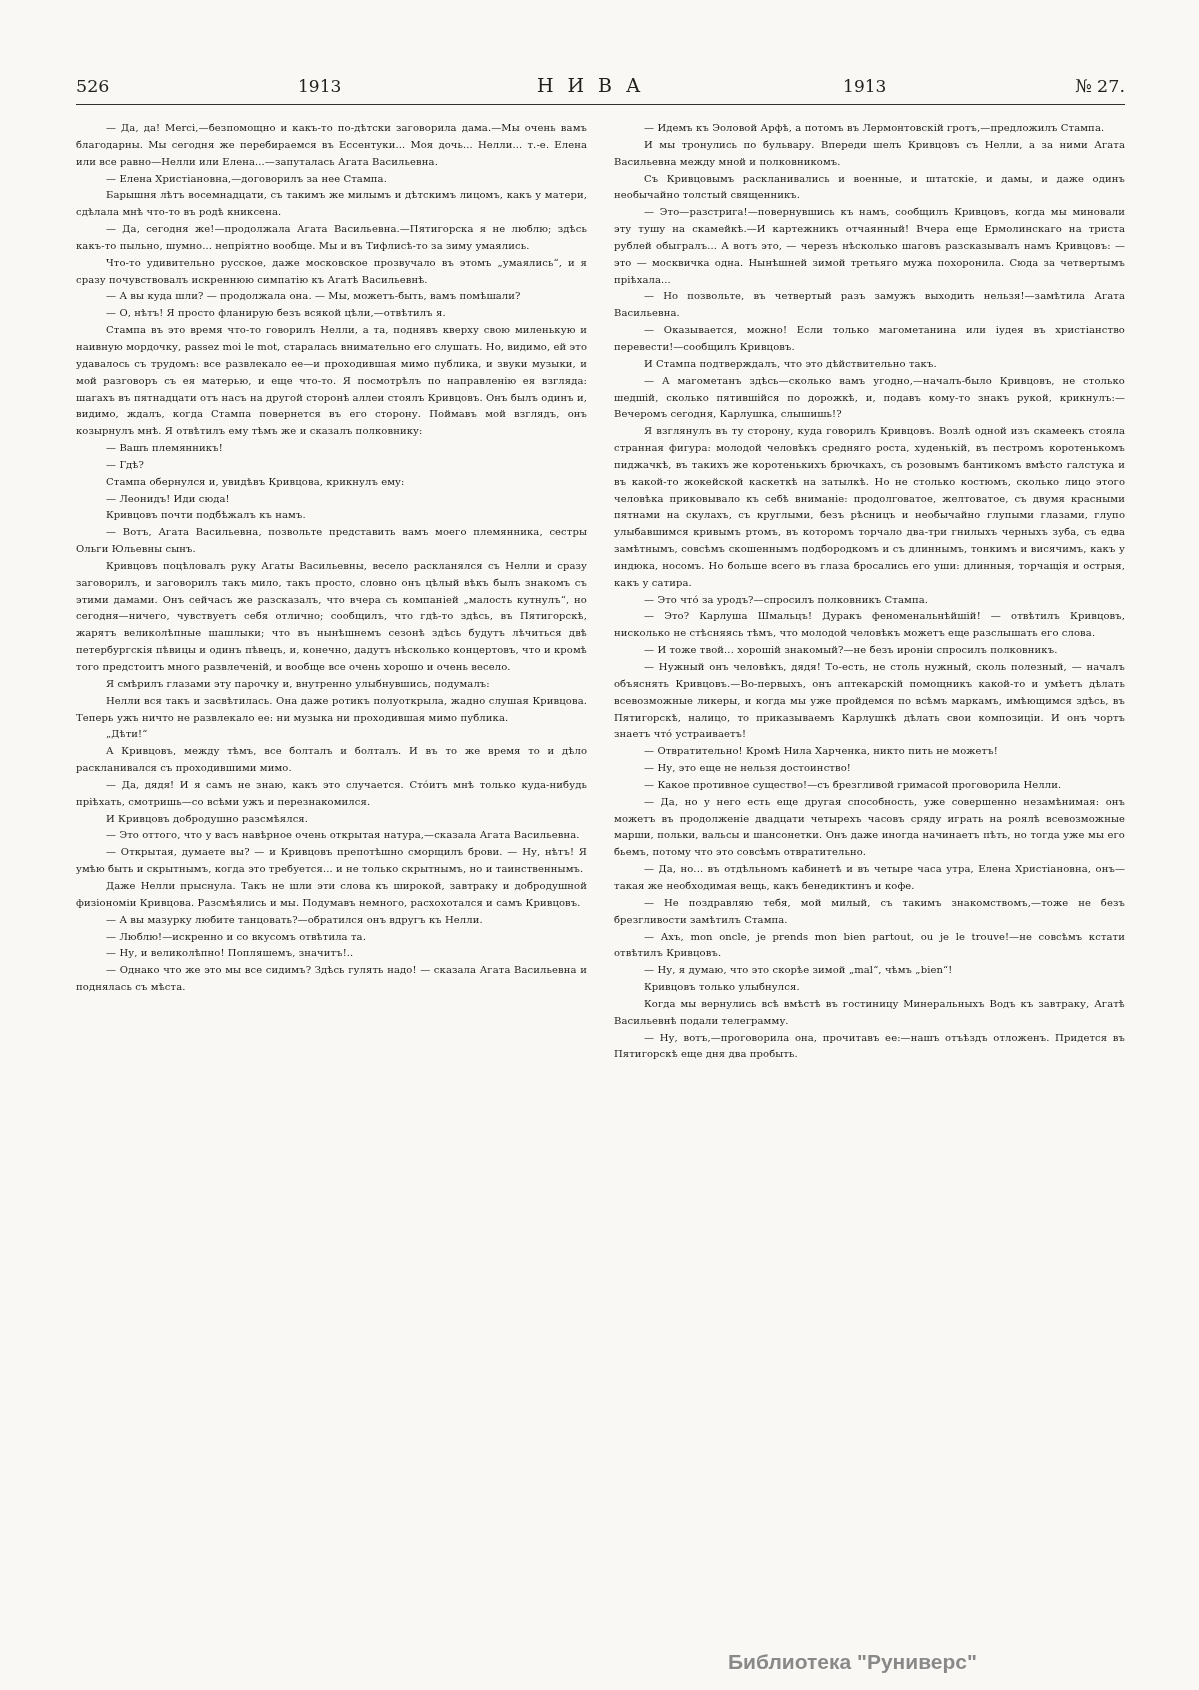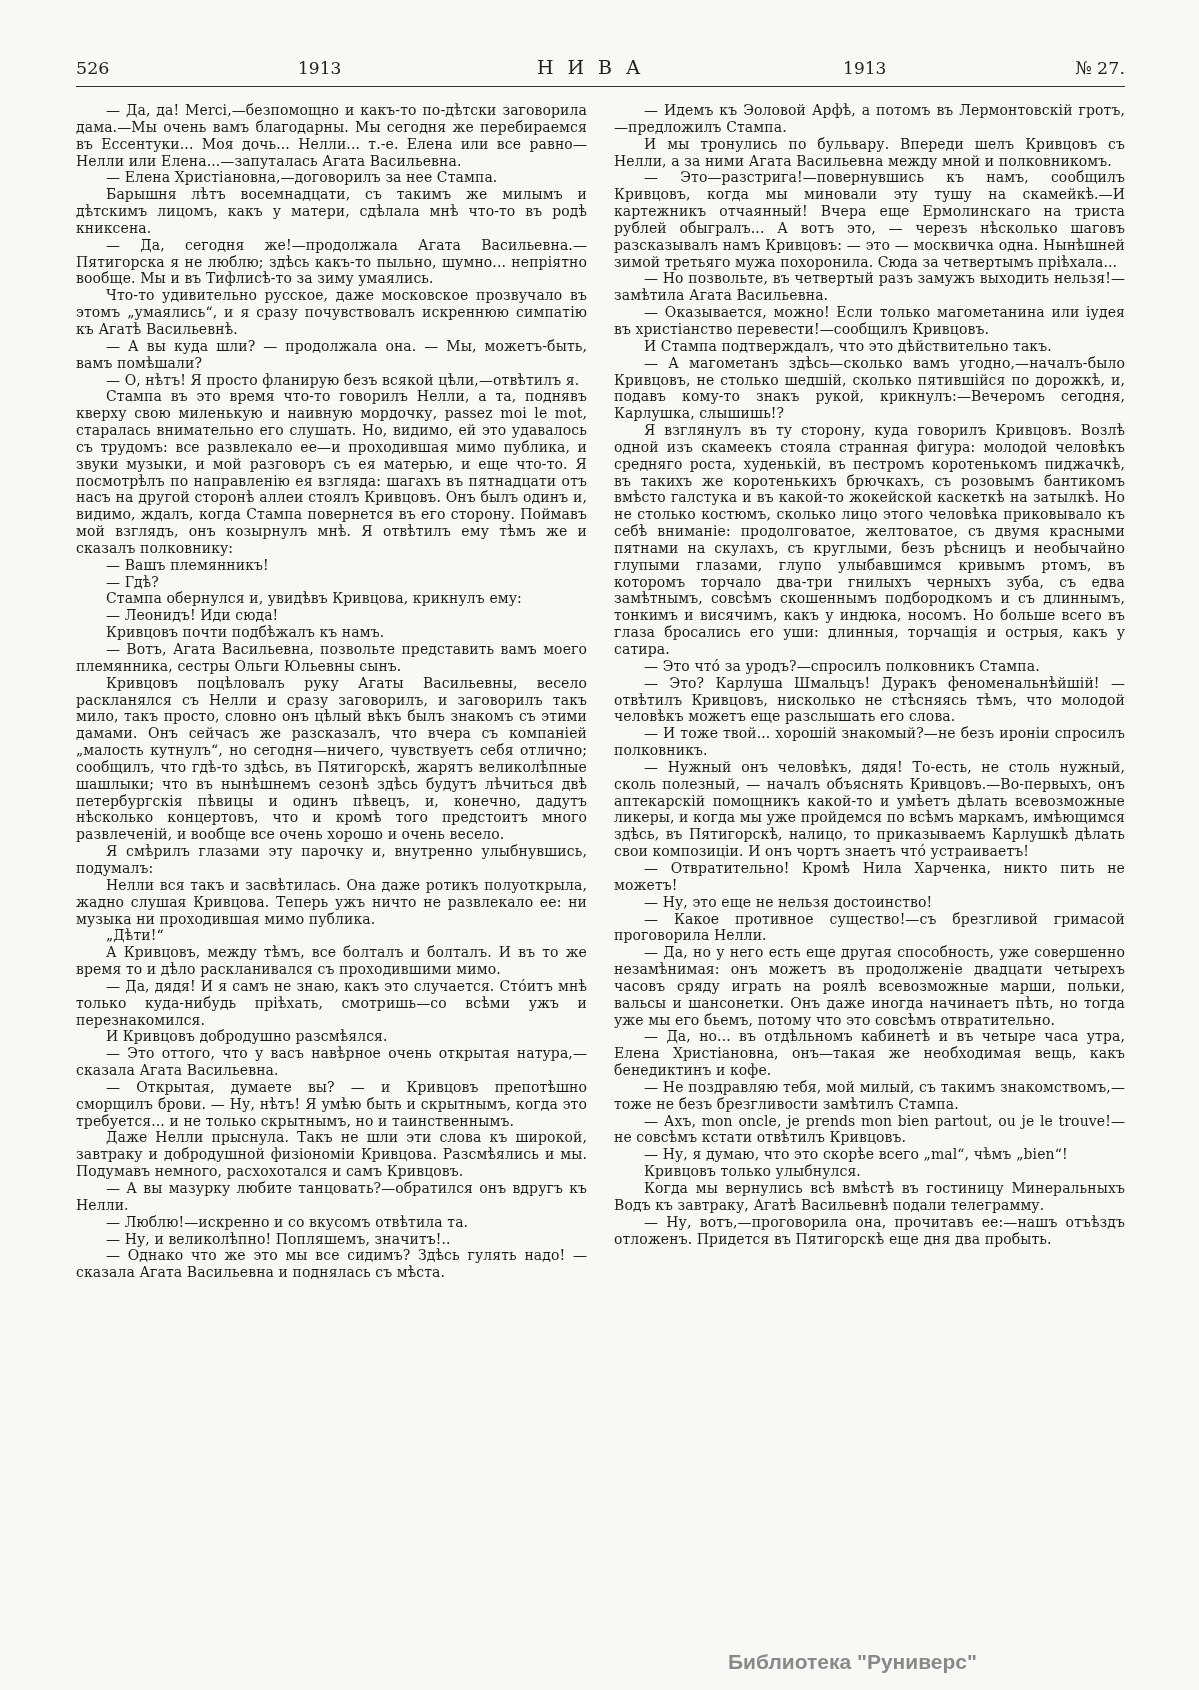--- a/index.html
+++ b/index.html
@@ -4,21 +4,21 @@
 <style>
   * { margin:0; padding:0; box-sizing:border-box; }
   html, body { width:1199px; height:1690px; }
   body {
     background:#f9f8f4;
     color:#1d1b18;
     font-family:"DejaVu Serif","Liberation Serif",serif;
     position:relative;
     overflow:hidden;
   }
-  .page { padding:56px 74px 0 76px; }
+  .page { padding:74px 74px 0 76px; }
 
   .masthead {
     display:flex;
     justify-content:space-between;
     align-items:baseline;
     font-size:17.5px;
     color:#23211d;
   }
   .masthead .pageno, .masthead .issue { font-size:17.5px; }
   .masthead .year { font-size:17px; }
@@ -32,21 +32,21 @@
     border:none;
     border-top:1.5px solid #33302a;
     margin-top:8px;
     margin-bottom:15px;
   }
 
   .columns { display:flex; gap:27px; }
   .col {
     flex:1 1 0;
     text-align:justify;
-    font-size:14px;
+    font-size:10px;
     line-height:16.85px;
     letter-spacing:0.1px;
   }
   .col p { text-indent:30px; margin:0; }
 
   .watermark {
     position:absolute;
     right:222px;
     bottom:16px;
     font-family:"Liberation Sans",sans-serif;
@@ -97,38 +97,39 @@
         <p>— Открытая, думаете вы? — и Кривцовъ препотѣшно сморщилъ брови. — Ну, нѣтъ! Я умѣю быть и скрытнымъ, когда это требуется... и не только скрытнымъ, но и таинственнымъ.</p>
         <p>Даже Нелли прыснула. Такъ не шли эти слова къ широкой, завтраку и добродушной физіономіи Кривцова. Разсмѣялись и мы. Подумавъ немного, расхохотался и самъ Кривцовъ.</p>
         <p>— А вы мазурку любите танцовать?—обратился онъ вдругъ къ Нелли.</p>
         <p>— Люблю!—искренно и со вкусомъ отвѣтила та.</p>
         <p>— Ну, и великолѣпно! Попляшемъ, значитъ!..</p>
         <p>— Однако что же это мы все сидимъ? Здѣсь гулять надо! — сказала Агата Васильевна и поднялась съ мѣста.</p>
       </div>
     <div class="col">
         <p>— Идемъ къ Эоловой Арфѣ, а потомъ въ Лермонтовскій гротъ,—предложилъ Стампа.</p>
         <p>И мы тронулись по бульвару. Впереди шелъ Кривцовъ съ Нелли, а за ними Агата Васильевна между мной и полковникомъ.</p>
+        <p>Съ Кривцовымъ раскланивались и военные, и штатскіе, и дамы, и даже одинъ необычайно толстый священникъ.</p>
         <p>— Это—разстрига!—повернувшись къ намъ, сообщилъ Кривцовъ, когда мы миновали эту тушу на скамейкѣ.—И картежникъ отчаянный! Вчера еще Ермолинскаго на триста рублей обыгралъ... А вотъ это, — черезъ нѣсколько шаговъ разсказывалъ намъ Кривцовъ: — это — москвичка одна. Нынѣшней зимой третьяго мужа похоронила. Сюда за четвертымъ пріѣхала...</p>
         <p>— Но позвольте, въ четвертый разъ замужъ выходить нельзя!—замѣтила Агата Васильевна.</p>
         <p>— Оказывается, можно! Если только магометанина или іудея въ христіанство перевести!—сообщилъ Кривцовъ.</p>
         <p>И Стампа подтверждалъ, что это дѣйствительно такъ.</p>
         <p>— А магометанъ здѣсь—сколько вамъ угодно,—началъ-было Кривцовъ, не столько шедшій, сколько пятившійся по дорожкѣ, и, подавъ кому-то знакъ рукой, крикнулъ:—Вечеромъ сегодня, Карлушка, слышишь!?</p>
         <p>Я взглянулъ въ ту сторону, куда говорилъ Кривцовъ. Возлѣ одной изъ скамеекъ стояла странная фигура: молодой человѣкъ средняго роста, худенькій, въ пестромъ коротенькомъ пиджачкѣ, въ такихъ же коротенькихъ брючкахъ, съ розовымъ бантикомъ вмѣсто галстука и въ какой-то жокейской каскеткѣ на затылкѣ. Но не столько костюмъ, сколько лицо этого человѣка приковывало къ себѣ вниманіе: продолговатое, желтоватое, съ двумя красными пятнами на скулахъ, съ круглыми, безъ рѣсницъ и необычайно глупыми глазами, глупо улыбавшимся кривымъ ртомъ, въ которомъ торчало два-три гнилыхъ черныхъ зуба, съ едва замѣтнымъ, совсѣмъ скошеннымъ подбородкомъ и съ длиннымъ, тонкимъ и висячимъ, какъ у индюка, носомъ. Но больше всего въ глаза бросались его уши: длинныя, торчащія и острыя, какъ у сатира.</p>
         <p>— Это чтó за уродъ?—спросилъ полковникъ Стампа.</p>
         <p>— Это? Карлуша Шмальцъ! Дуракъ феноменальнѣйшій! — отвѣтилъ Кривцовъ, нисколько не стѣсняясь тѣмъ, что молодой человѣкъ можетъ еще разслышать его слова.</p>
         <p>— И тоже твой... хорошій знакомый?—не безъ ироніи спросилъ полковникъ.</p>
         <p>— Нужный онъ человѣкъ, дядя! То-есть, не столь нужный, сколь полезный, — началъ объяснять Кривцовъ.—Во-первыхъ, онъ аптекарскій помощникъ какой-то и умѣетъ дѣлать всевозможные ликеры, и когда мы уже пройдемся по всѣмъ маркамъ, имѣющимся здѣсь, въ Пятигорскѣ, налицо, то приказываемъ Карлушкѣ дѣлать свои композиціи. И онъ чортъ знаетъ чтó устраиваетъ!</p>
         <p>— Отвратительно! Кромѣ Нила Харченка, никто пить не можетъ!</p>
         <p>— Ну, это еще не нельзя достоинство!</p>
         <p>— Какое противное существо!—съ брезгливой гримасой проговорила Нелли.</p>
         <p>— Да, но у него есть еще другая способность, уже совершенно незамѣнимая: онъ можетъ въ продолженіе двадцати четырехъ часовъ сряду играть на роялѣ всевозможные марши, польки, вальсы и шансонетки. Онъ даже иногда начинаетъ пѣть, но тогда уже мы его бьемъ, потому что это совсѣмъ отвратительно.</p>
         <p>— Да, но... въ отдѣльномъ кабинетѣ и въ четыре часа утра, Елена Христіановна, онъ—такая же необходимая вещь, какъ бенедиктинъ и кофе.</p>
         <p>— Не поздравляю тебя, мой милый, съ такимъ знакомствомъ,—тоже не безъ брезгливости замѣтилъ Стампа.</p>
         <p>— Ахъ, mon oncle, je prends mon bien partout, ou je le trouve!—не совсѣмъ кстати отвѣтилъ Кривцовъ.</p>
-        <p>— Ну, я думаю, что это скорѣе всего „mal“, чѣмъ „bien“!</p>
+        <p>— Ну, я думаю, что это скорѣе зимой „mal“, чѣмъ „bien“!</p>
         <p>Кривцовъ только улыбнулся.</p>
         <p>Когда мы вернулись всѣ вмѣстѣ въ гостиницу Минеральныхъ Водъ къ завтраку, Агатѣ Васильевнѣ подали телеграмму.</p>
         <p>— Ну, вотъ,—проговорила она, прочитавъ ее:—нашъ отъѣздъ отложенъ. Придется въ Пятигорскѣ еще дня два пробыть.</p>
       </div>
   </div>
 
 </div>
 
 <div class="watermark">Библиотека "Руниверс"</div>
 

